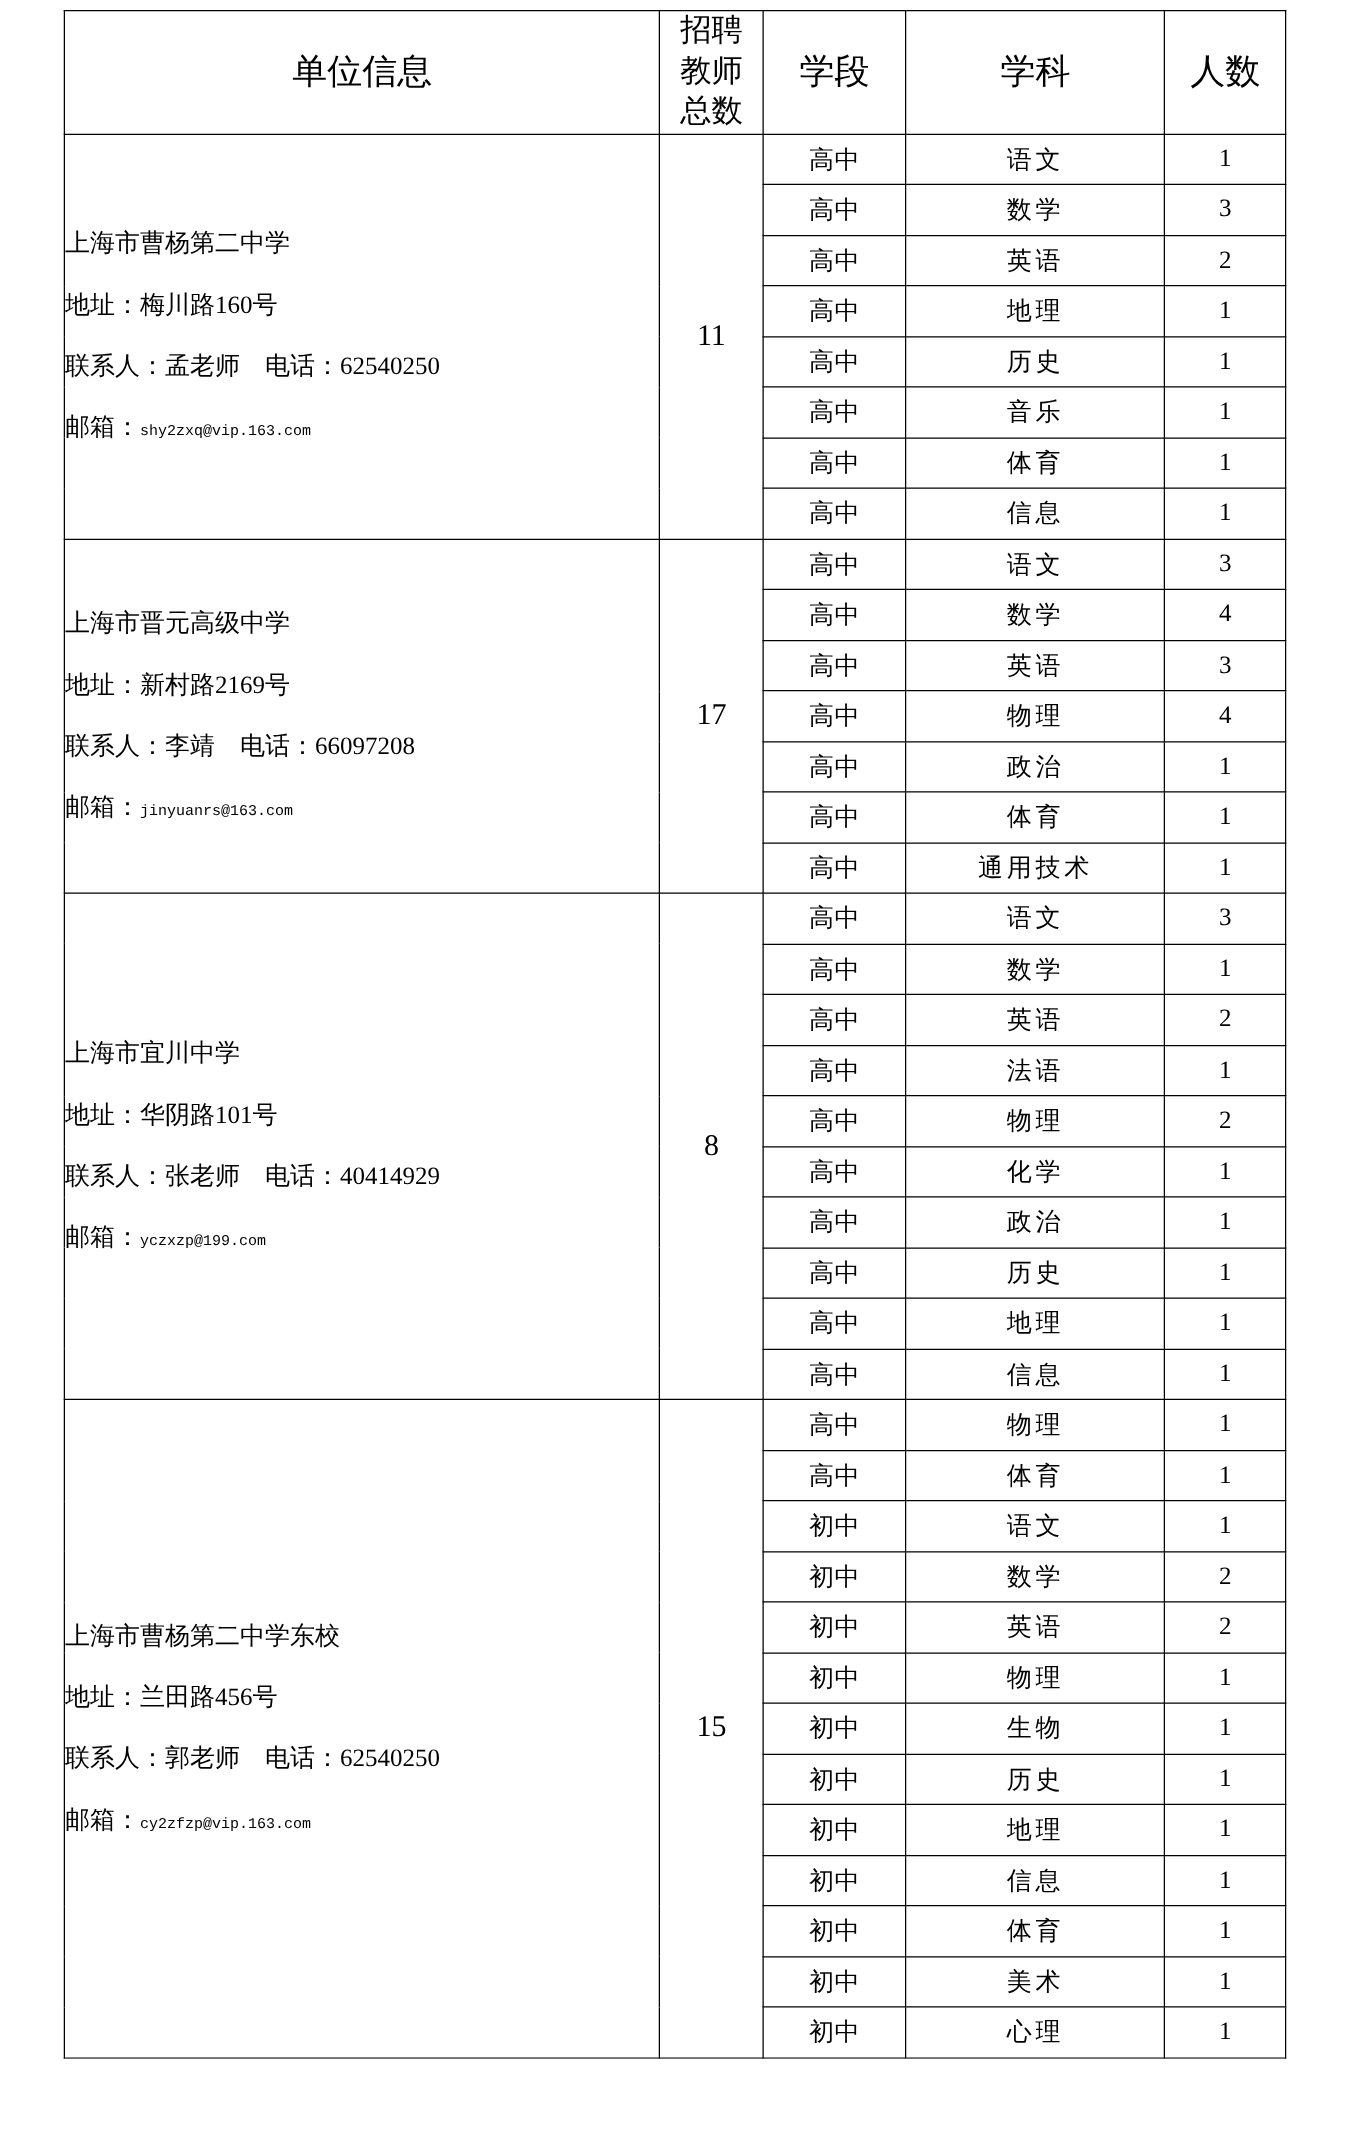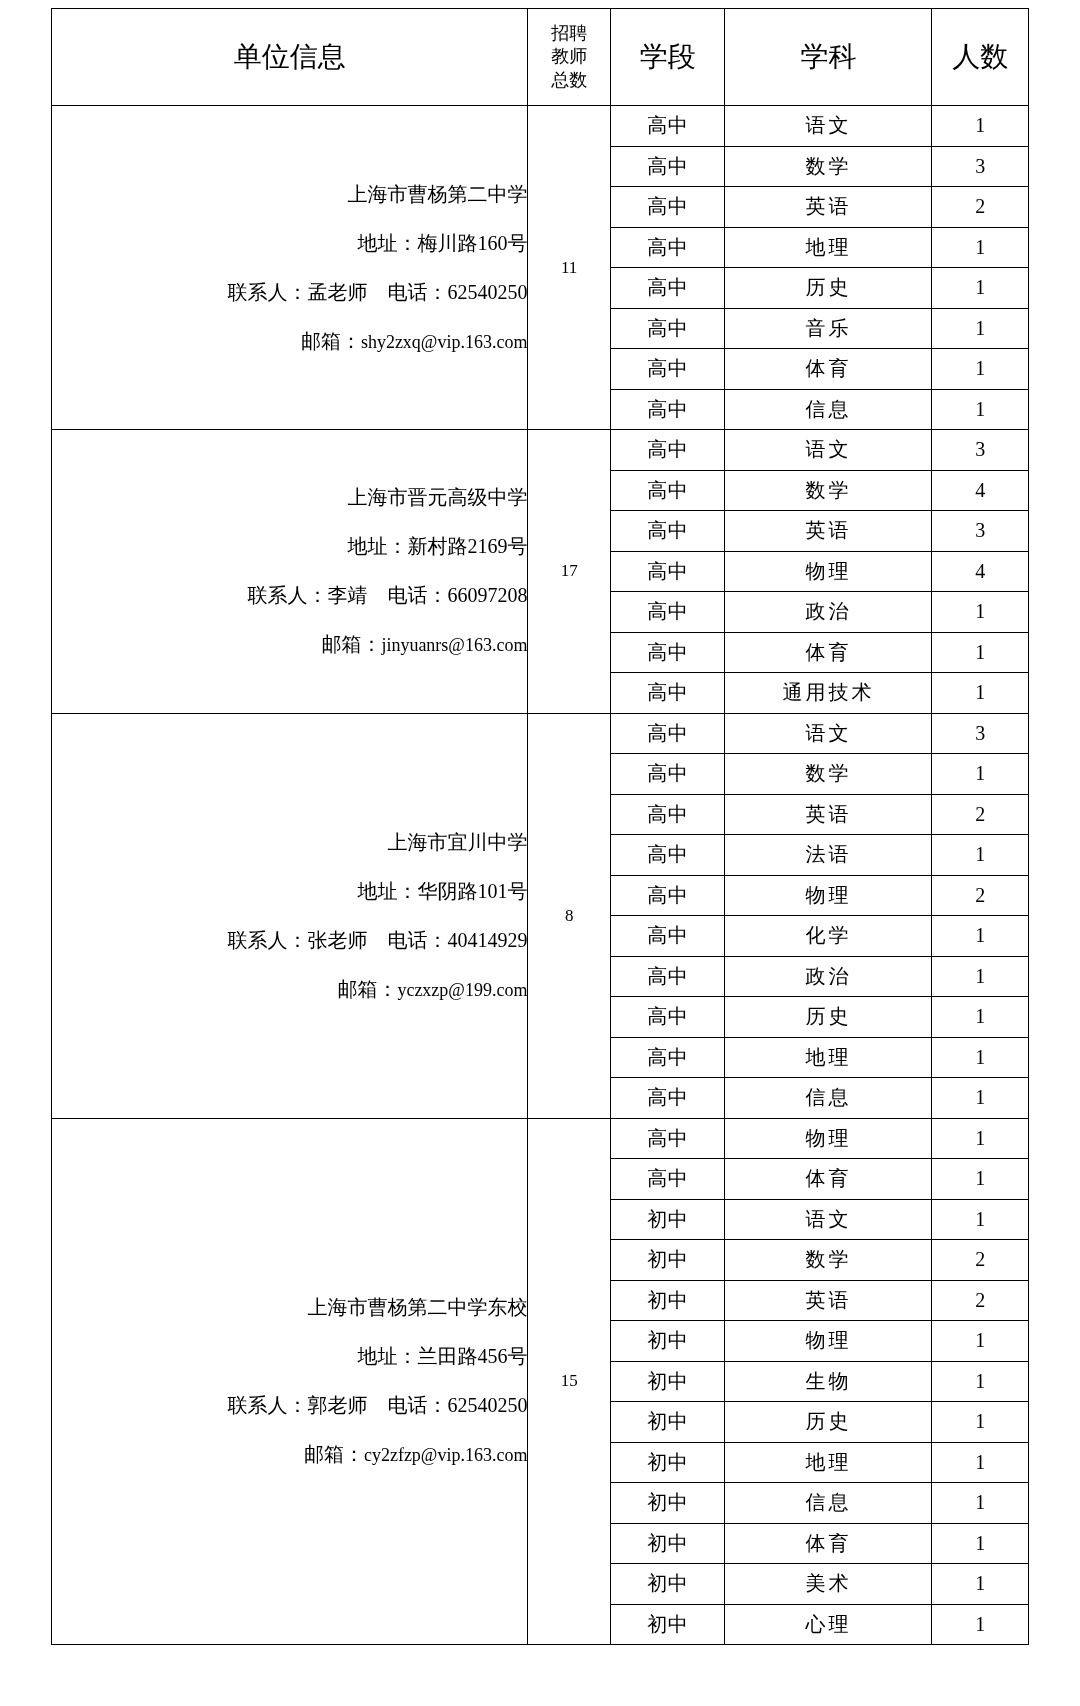--- a/index.html
+++ b/index.html
@@ -35,60 +35,60 @@
   col.c-stage  { width: 114px; }
   col.c-subject{ width: 206px; }
   col.c-count  { width: 96px; }
 
   thead td {
     height: 96px;
     font-size: 28px;
     line-height: 1.35;
   }
   thead td.head-total {
-    font-size: 18px;
+    font-size: 25px;
     line-height: 1.3;
   }
   tbody td {
     height: 39.5px;
     font-size: 20px;
   }
   td.stage, td.subject, td.count {
     letter-spacing: 0.5px;
   }
   td.subject {
     letter-spacing: 3px;
   }
   td.count {
     font-family: "Liberation Serif", serif;
     letter-spacing: 0;
   }
   td.total {
-    font-size: 17px;
+    font-size: 24px;
   }
   td.unit {
     padding: 18px 24px;
     line-height: 2.45;
     font-size: 20px;
   }
   .unit-inner {
     display: block;
-    text-align: right;
+    text-align: left;
   }
   .unit-line {
     display: block;
     white-space: nowrap;
   }
   .unit-name {
     display: block;
     white-space: nowrap;
   }
   .mono {
-    font-family: Liberation Serif, serif;
-    font-size: 18px;
+    font-family: Liberation Mono, monospace;
+    font-size: 12px;
     letter-spacing: 0;
   }
 </style>
 </head>
 <body>
 
 <div class="page">
   <table class="recruit">
     <colgroup>
       <col class="c-unit">

